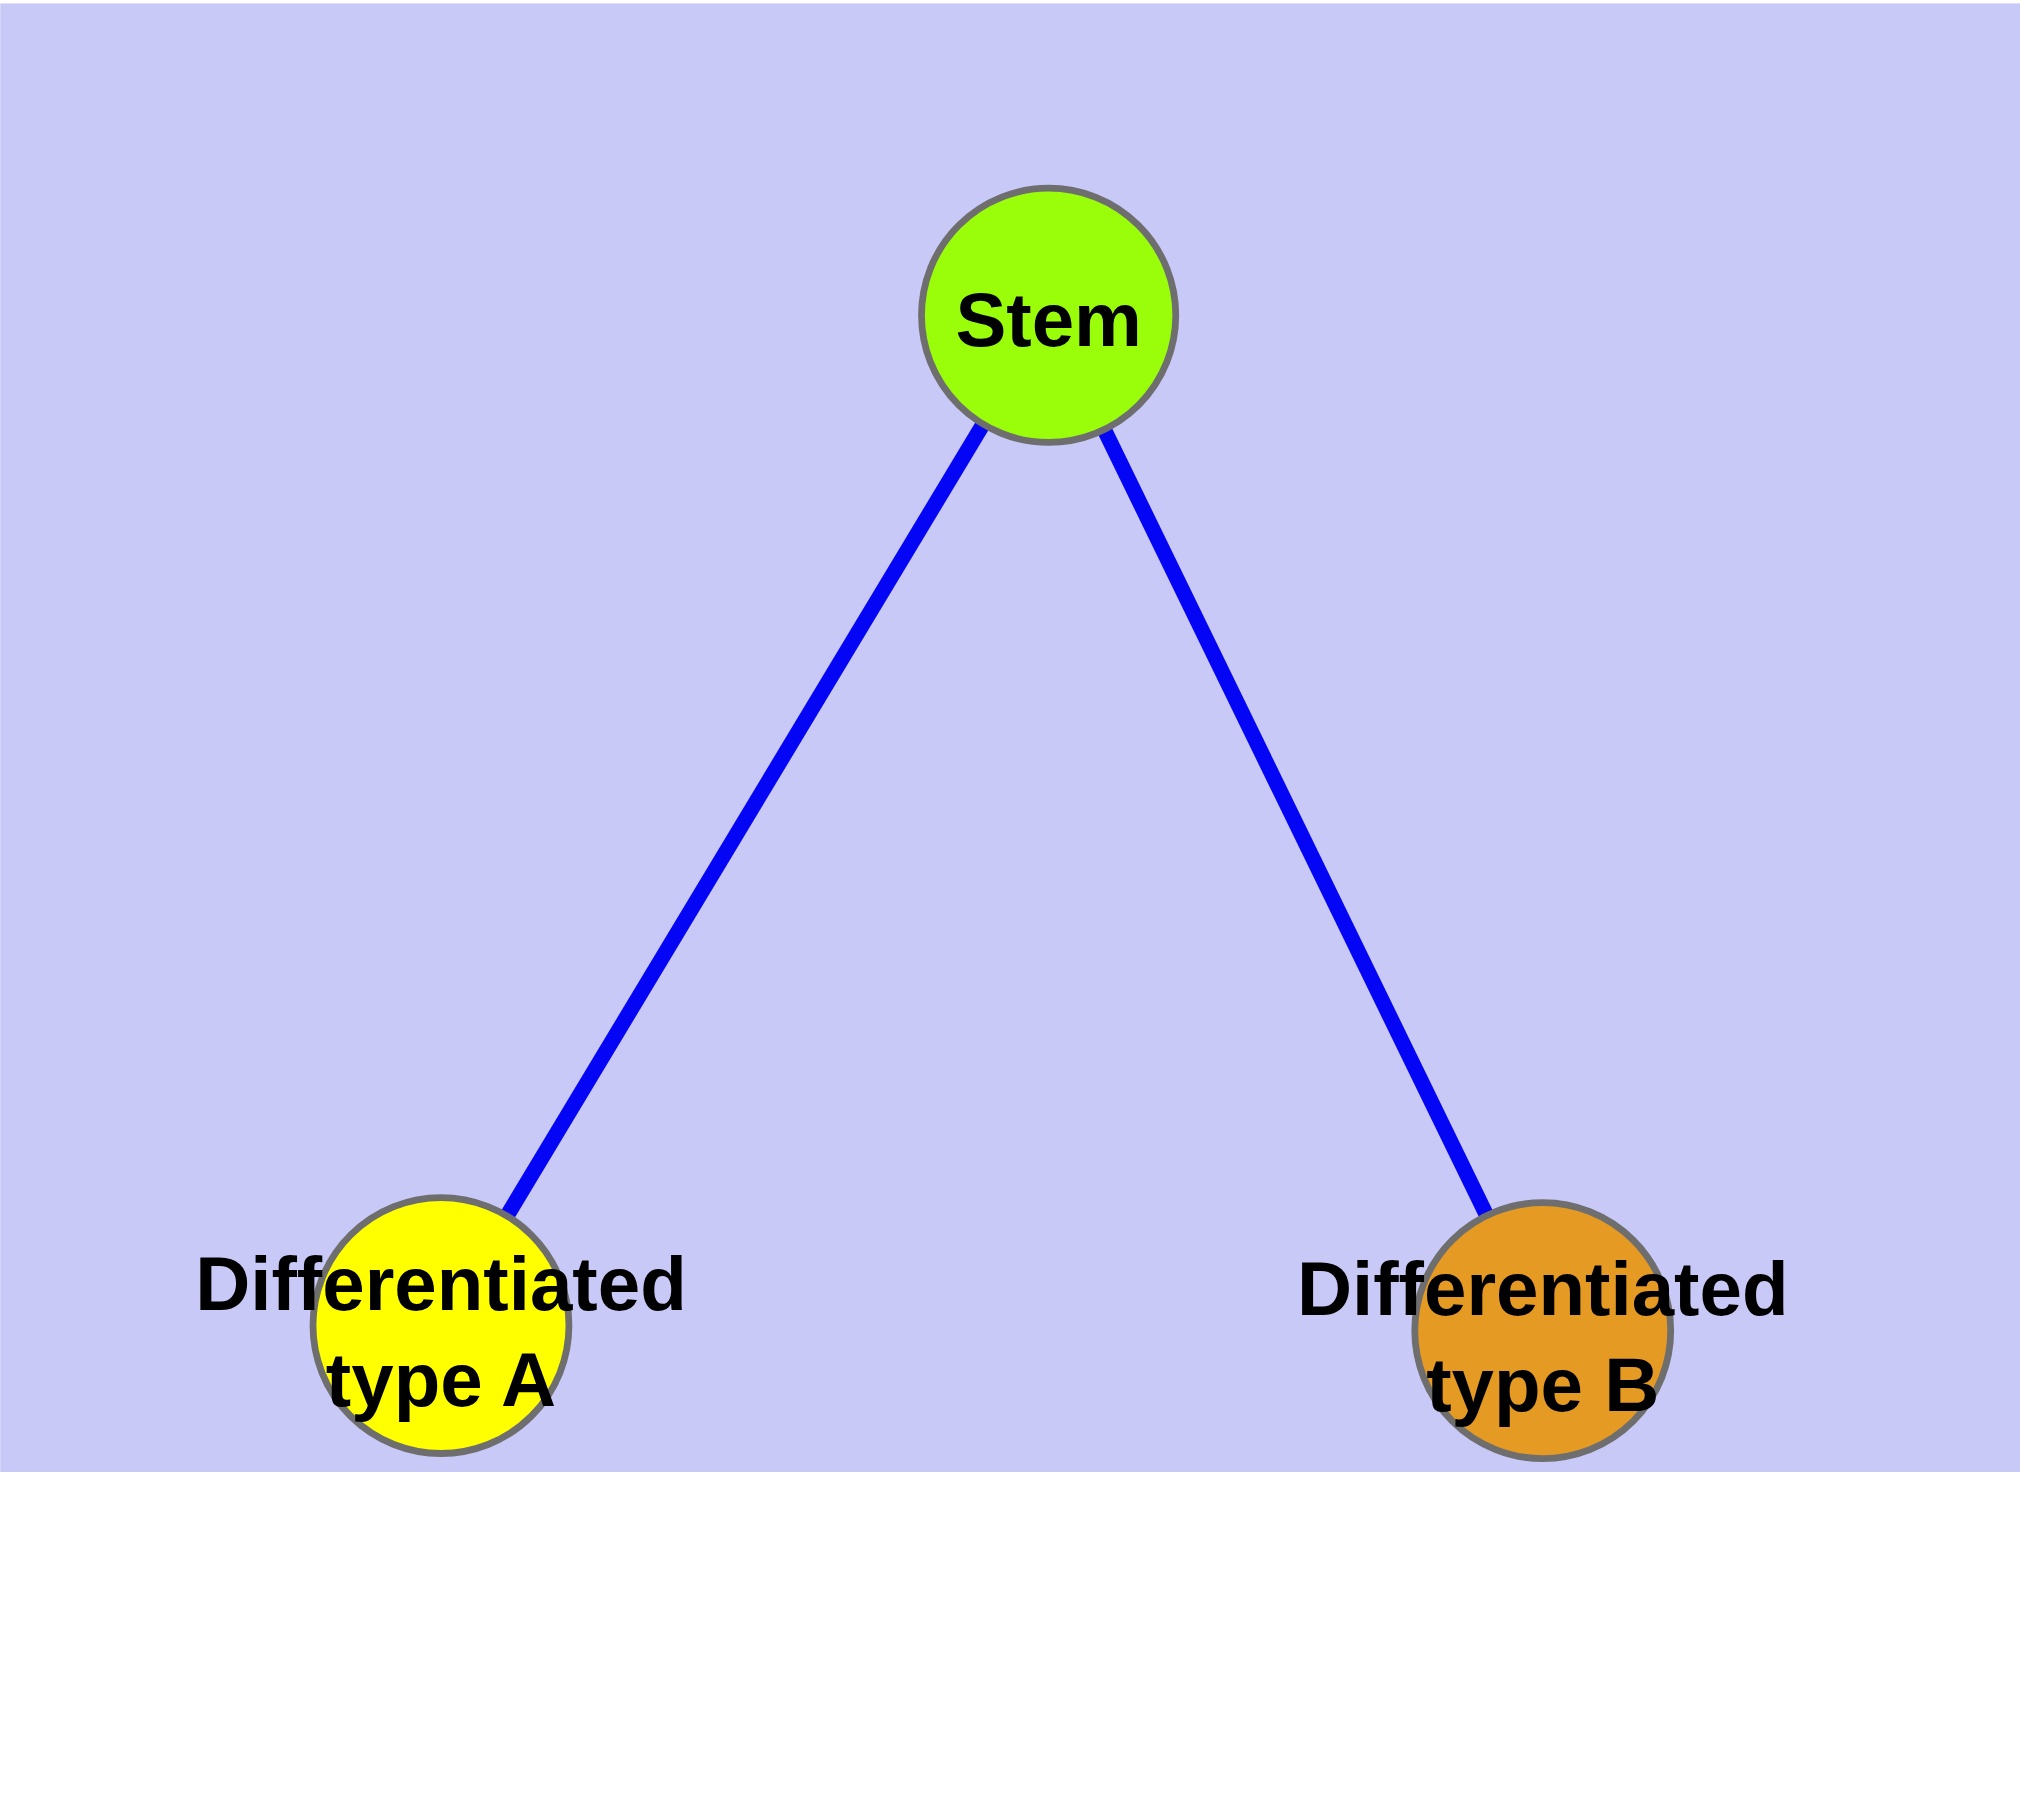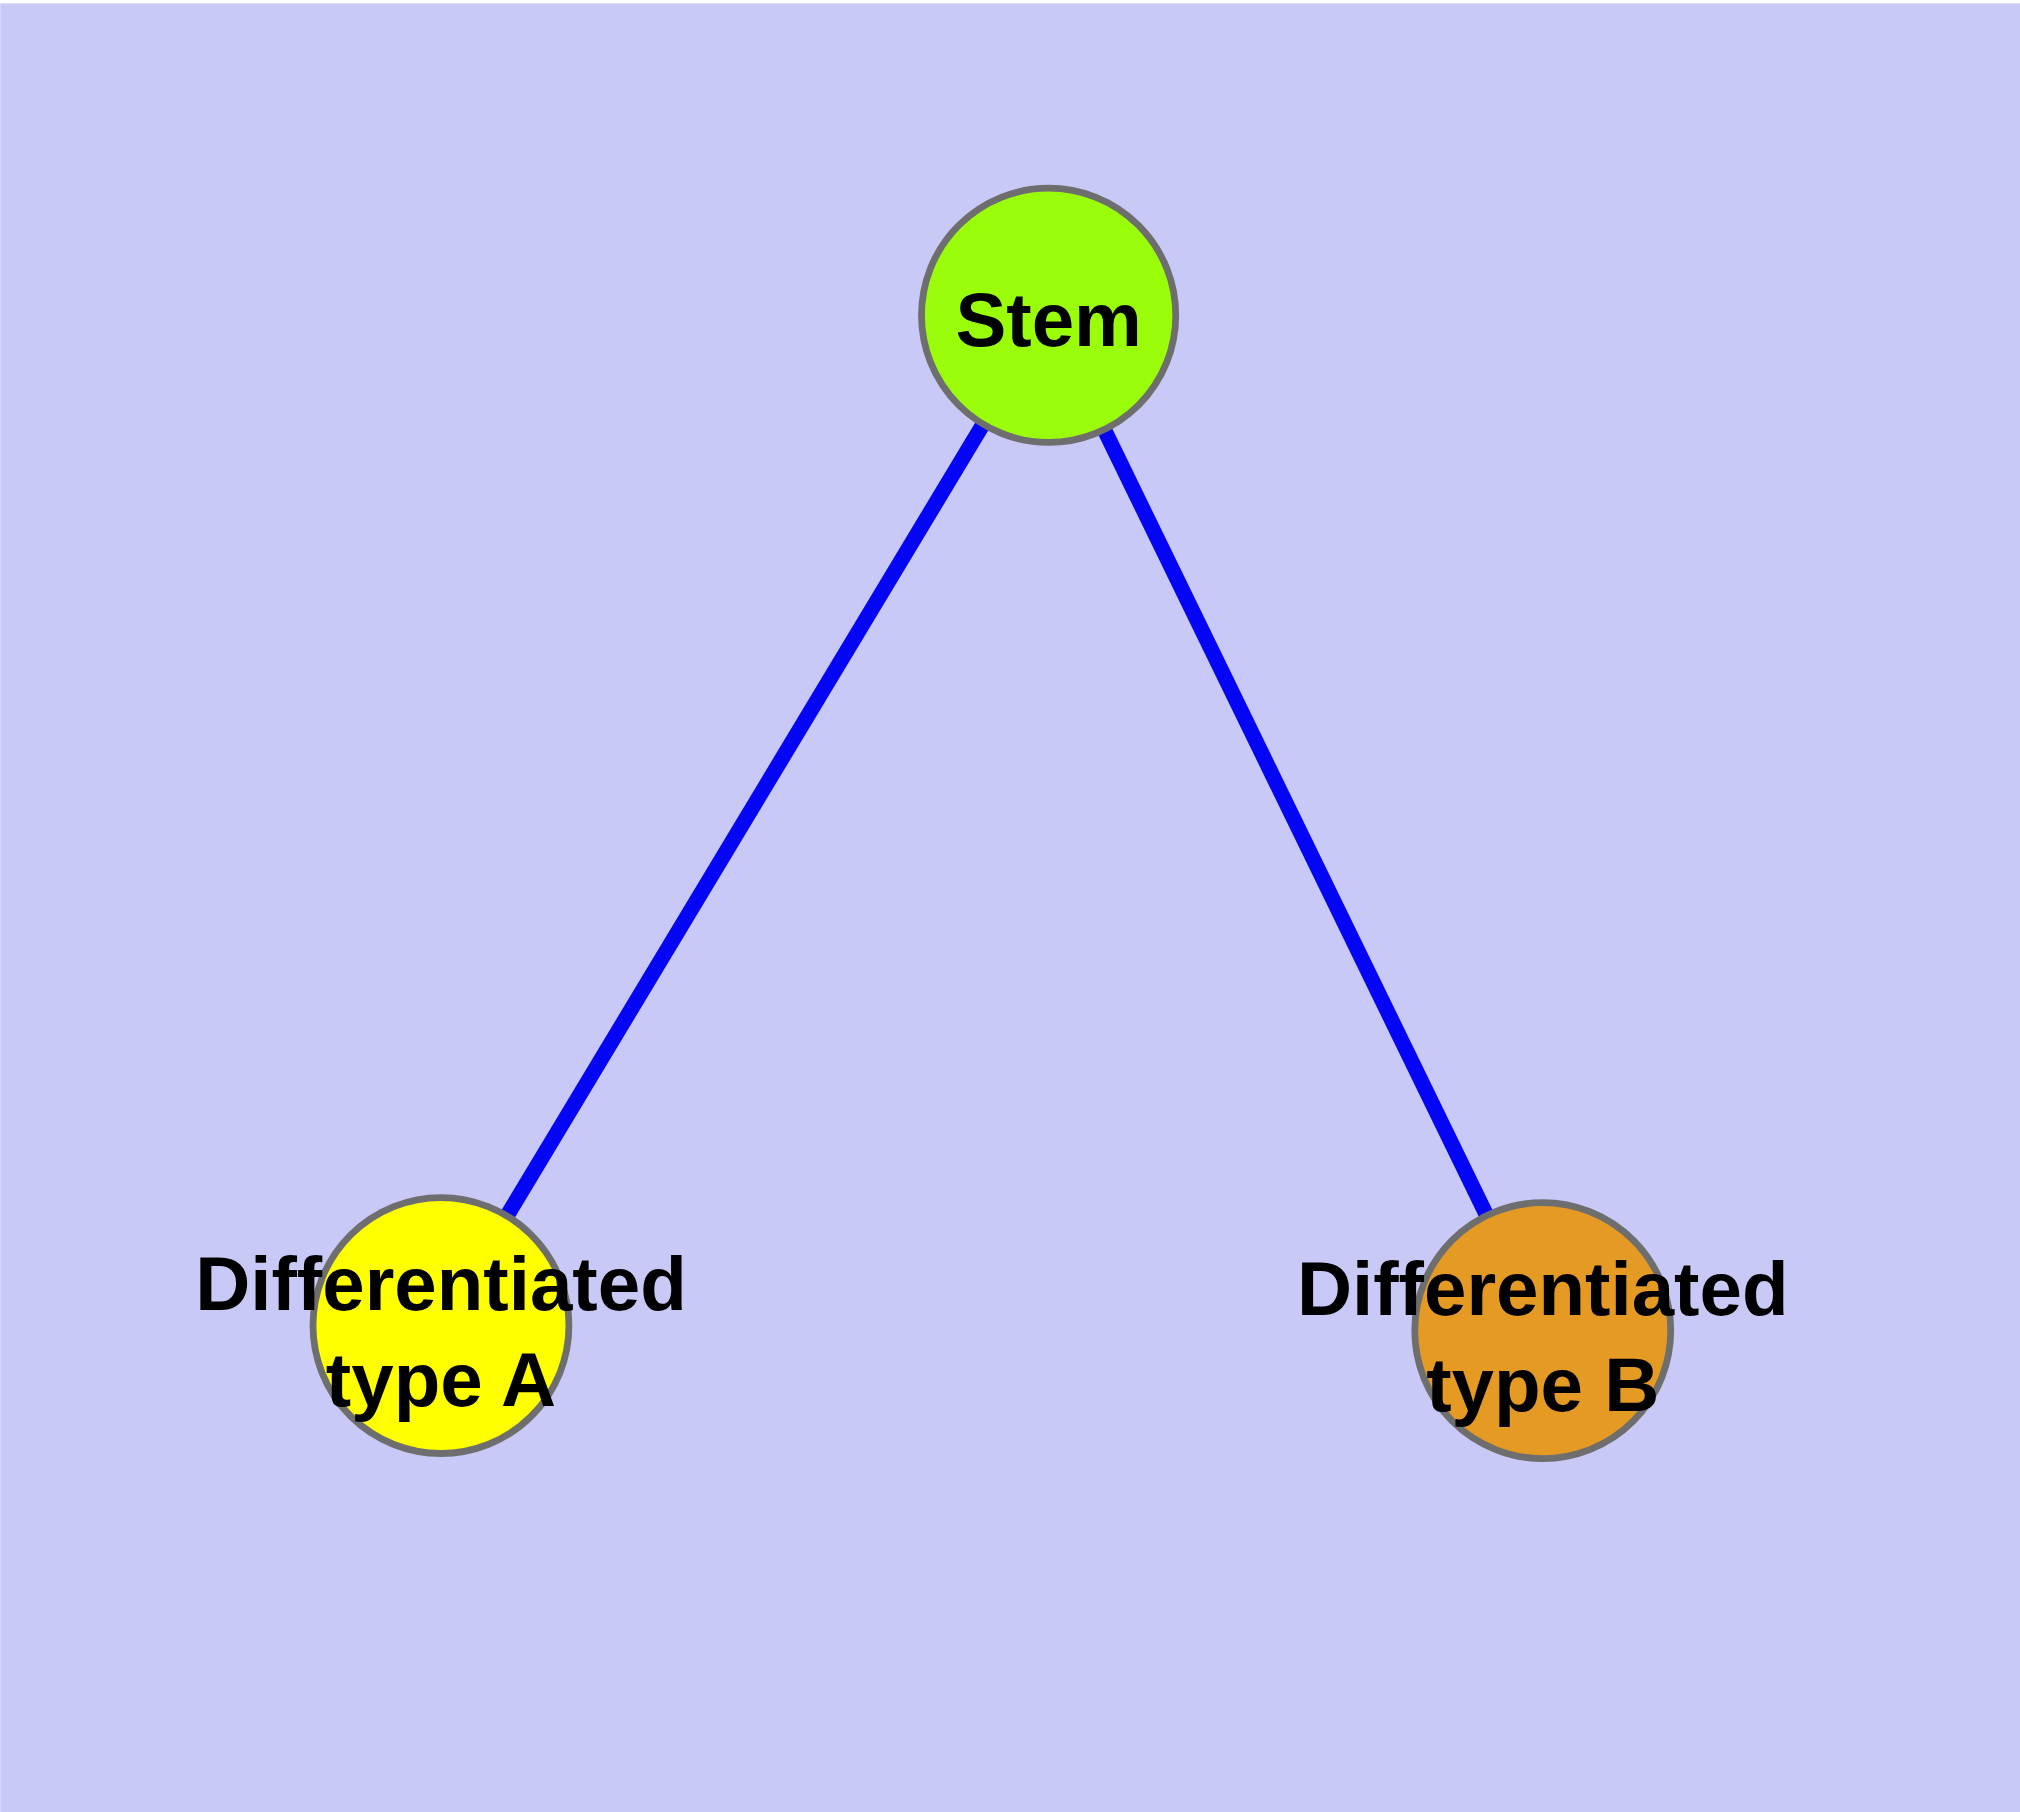--- a/index.html
+++ b/index.html
@@ -3,21 +3,21 @@
 <meta charset="utf-8">
 <style>
   html, body {
     margin: 0;
     padding: 0;
     background: #ffffff;
   }
   .canvas {
     position: relative;
     width: 2021px;
-    height: 1812px;
+    height: 1472px;
     background: #ffffff;
     overflow: hidden;
   }
   svg.graph {
     display: block;
     position: absolute;
     top: 0;
     left: 0;
   }
   .node-circle {

